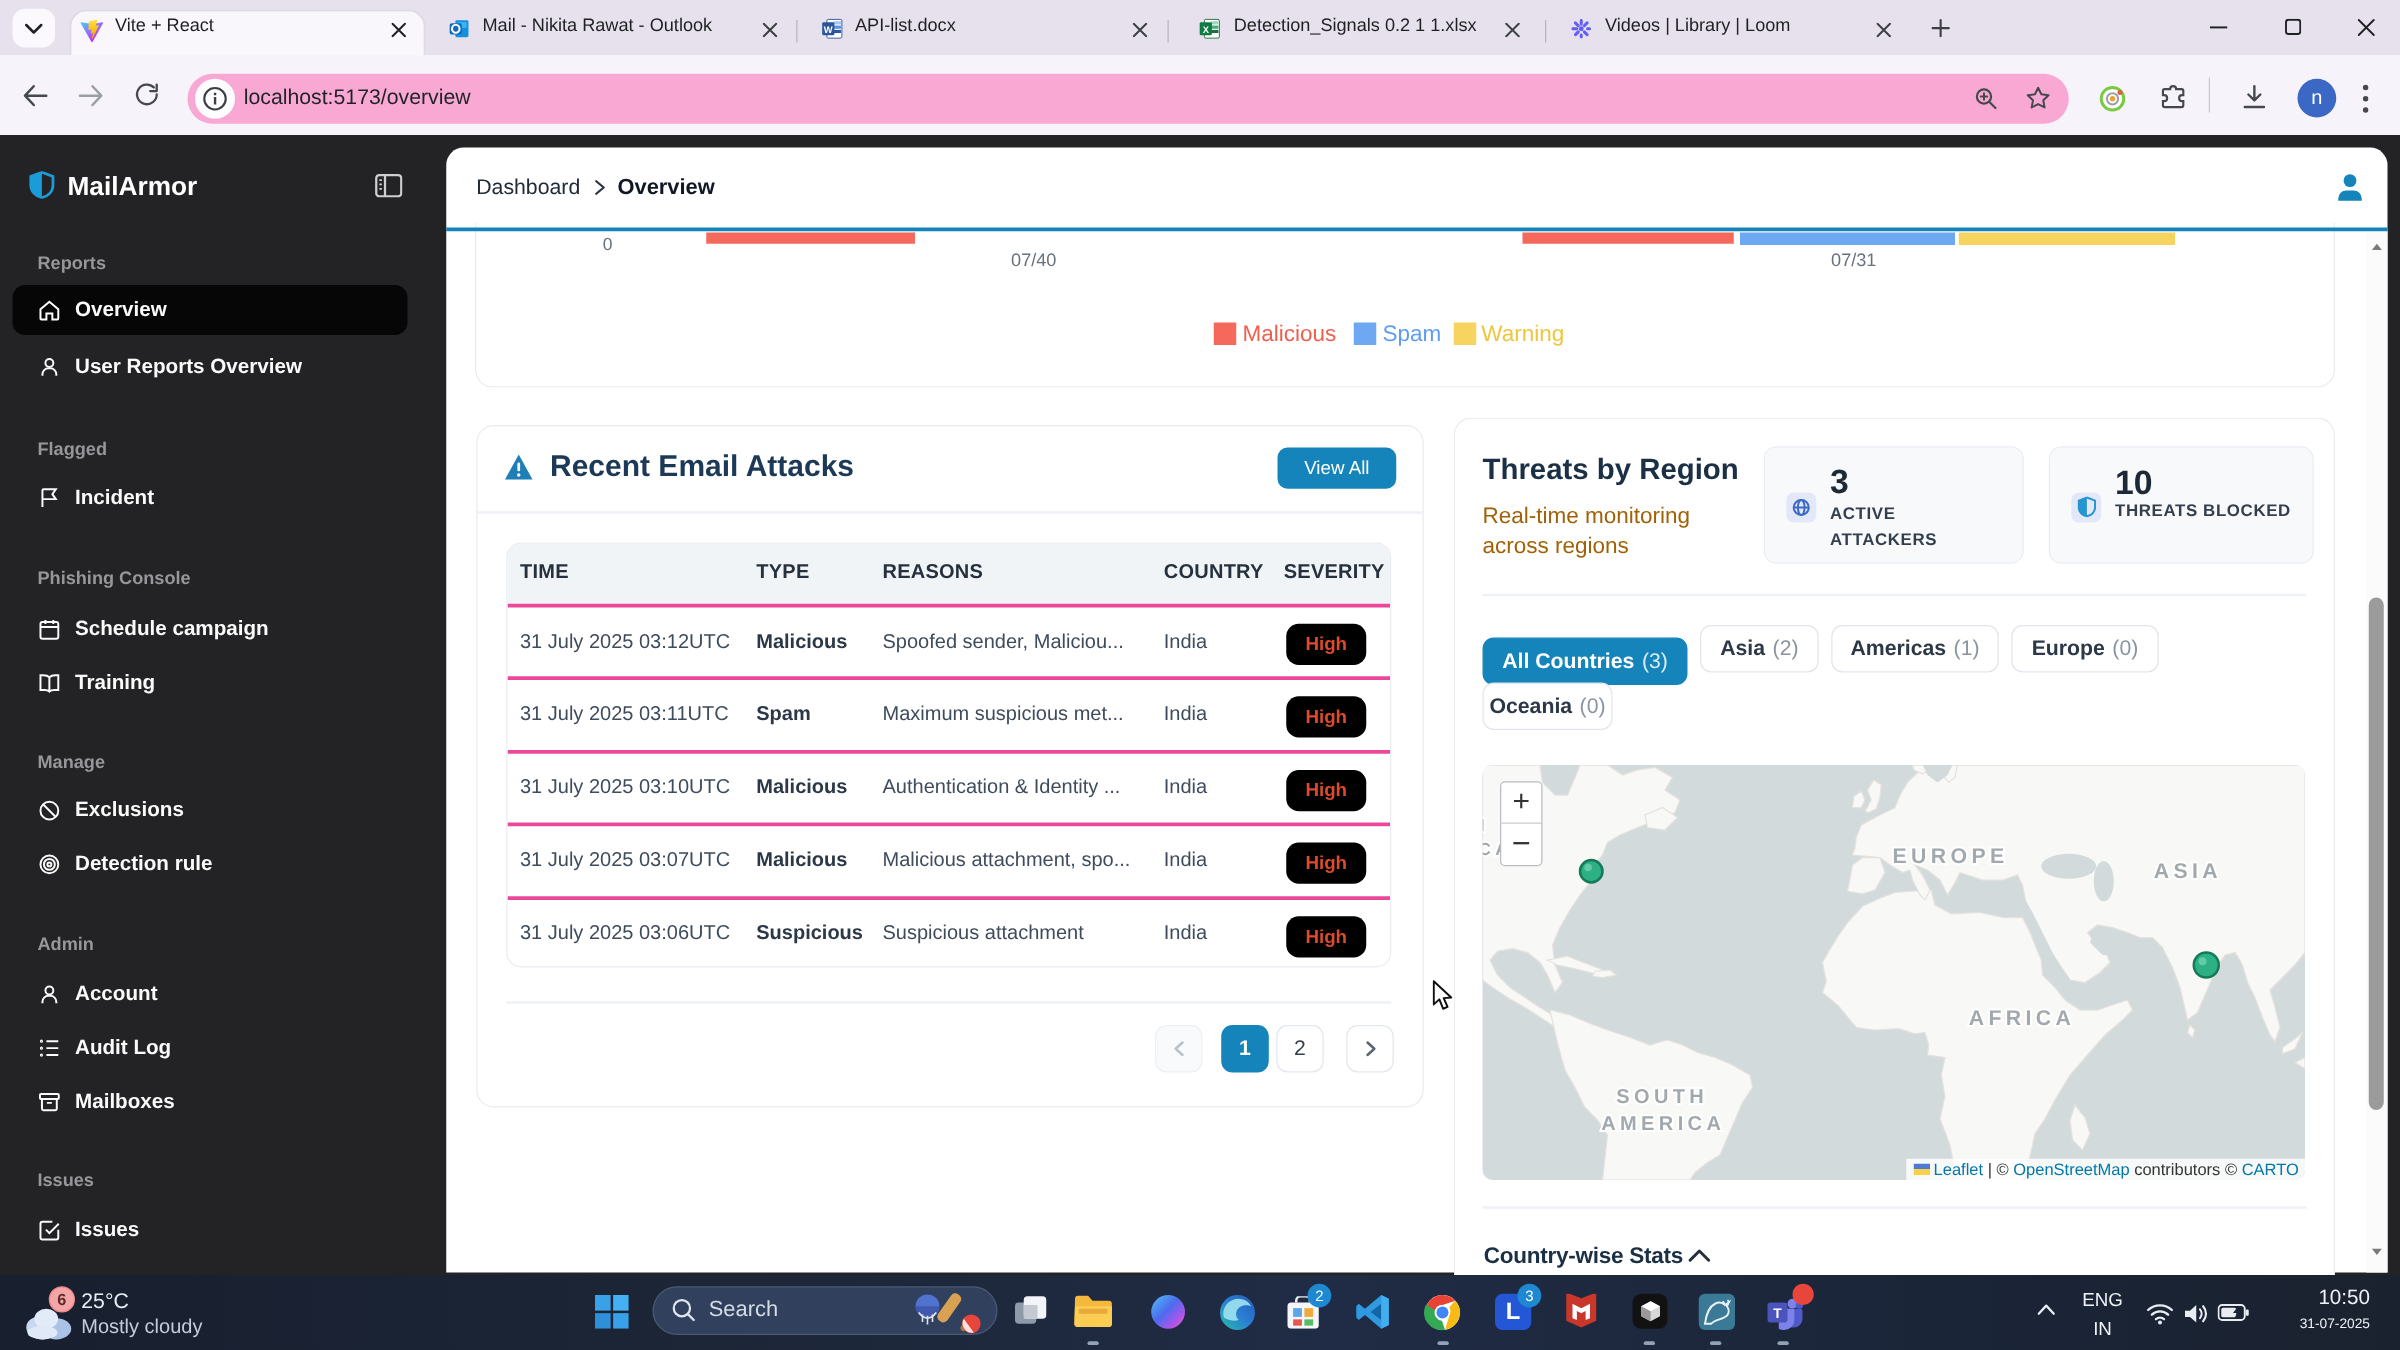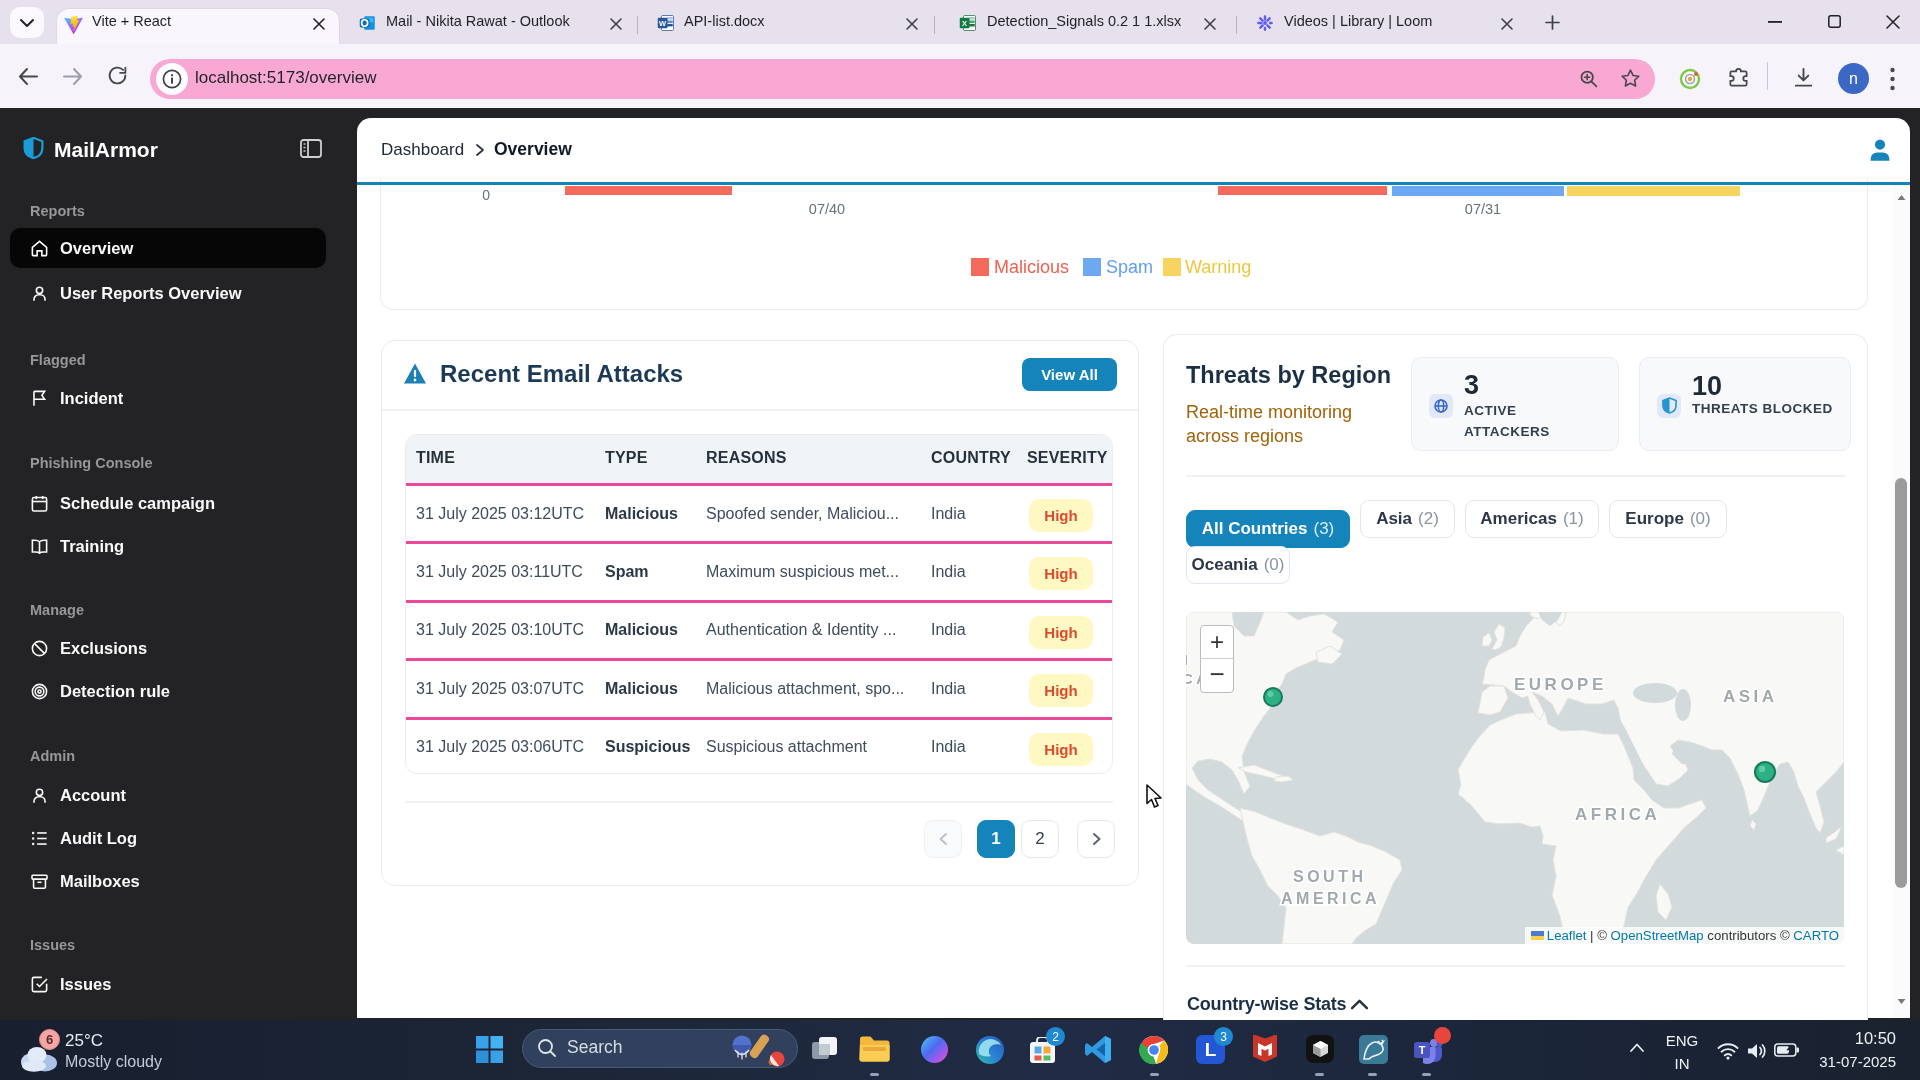--- a/index.html
+++ b/index.html
@@ -23,21 +23,21 @@
 .hdr{font-weight:bold;color:#1c3a57}
 .chip{position:absolute;height:38px;border-radius:9px;display:flex;align-items:center;justify-content:center;font-size:17px;font-weight:600;color:#2c3847;background:#fff;border:1.5px solid #e2e6ec}
 .chip span{color:#8a94a1;font-weight:400;margin-left:6px}
 .chip.on{background:#1584bb;border-color:#1584bb;color:#fff}
 .chip.on span{color:#d9ecf6}
 .pgbtn{position:absolute;width:38px;height:38px;border-radius:9px;border:1.5px solid #e3e8ee;background:#fff;display:flex;align-items:center;justify-content:center;font-size:17px;color:#333f4c}
 .thh{font-weight:bold;font-size:16px;color:#26313d;letter-spacing:.2px}
 .trow{position:absolute;left:0;width:708px;height:58.4px;border-top:3px solid #ec4899}
 .td{position:absolute;top:50%;transform:translateY(-50%);font-size:16px;color:#3f4c5c;white-space:nowrap}
 .tdb{font-weight:bold;color:#2c3847}
-.hibadge{position:absolute;left:623px;top:13px;width:64px;height:33px;border-radius:10px;background:#fef9c3;color:#dd4a2e;font-size:15px;font-weight:bold;display:flex;align-items:center;justify-content:center}
+.hibadge{position:absolute;left:623px;top:13px;width:64px;height:33px;border-radius:10px;background:#000000;color:#dd4a2e;font-size:15px;font-weight:bold;display:flex;align-items:center;justify-content:center}
 
 #taskbar{position:absolute;left:0;top:1020px;width:1920px;height:60px;background:linear-gradient(90deg,#181f2f 0%,#1c2637 30%,#202c45 55%,#1a2436 85%,#1b222f 100%)}
 .tbtxt{color:#e8edf3;font-size:16px}
 .badge{position:absolute;border-radius:50%;background:#1e88d2;color:#fff;font-size:12px;display:flex;align-items:center;justify-content:center}
 .dash{position:absolute;width:9px;height:3px;border-radius:2px;background:#92a2b8;top:53px}
 </style></head>
 <body>
 
 <div id="tabstrip">
   <div class="abs" style="left:10px;top:7px;width:34px;height:31px;border-radius:10px;background:#fbf9fd"></div>
@@ -317,21 +317,21 @@
     <div class="abs" style="left:806px;top:140px;width:18px;height:18px;background:#f7d35f"></div>
     <div class="abs" style="left:828px;top:139px;font-size:18px;color:#eec63e">Warning</div>
 
     <div class="card" style="left:24px;top:222px;width:758px;height:546px"></div>
     <svg class="abs" style="left:46px;top:244px" width="24" height="23" viewBox="0 0 24 23">
         <path d="M12 1.5 L23 21.5 H1 Z" fill="#1d7fb5"></path>
         <rect x="10.9" y="8" width="2.2" height="7" rx="1" fill="#fff"></rect>
         <circle cx="12" cy="18" r="1.4" fill="#fff"></circle>
       </svg>
     <div class="abs hdr" style="left:83px;top:242px;font-size:24px">Recent Email Attacks</div>
-    <div class="abs" style="left:665px;top:240px;width:95px;height:33px;border-radius:8px;background:#1584bb;color:#fff;font-size:15px;font-weight:bold;display:flex;align-items:center;justify-content:center">View All</div>
+    <div class="abs" style="left:665px;top:240px;width:95px;height:33px;border-radius:8px;background:#1584bb;color:#fff;font-size:15px;font-weight:normal;display:flex;align-items:center;justify-content:center">View All</div>
     <div class="abs" style="left:25px;top:291px;width:756px;height:1.5px;background:#eef1f5"></div>
 
     <div class="abs" style="left:48px;top:316px;width:708px;height:340px;border:1px solid #e9edf2;border-radius:12px;overflow:hidden">
       <div class="abs" style="left:0;top:0;width:708px;height:48px;background:#f1f4f7"></div>
       <div class="abs thh" style="left:10px;top:14px">TIME</div>
       <div class="abs thh" style="left:199px;top:14px">TYPE</div>
       <div class="abs thh" style="left:300px;top:14px">REASONS</div>
       <div class="abs thh" style="left:525px;top:14px">COUNTRY</div>
       <div class="abs thh" style="left:621px;top:14px">SEVERITY</div>
       <div class="trow" style="top:48px">
@@ -626,18 +626,18 @@
       <path d="M1 6.5 h4 l5-4.5 v14 l-5-4.5 h-4 z" fill="#e8edf3"></path>
       <path d="M13 5.5 a5.5 5.5 0 0 1 0 7 M15.5 3 a9 9 0 0 1 0 12" stroke="#e8edf3" stroke-width="1.7" fill="none" stroke-linecap="round"></path>
     </svg>
   <svg class="abs" style="left:1774px;top:23px" width="26" height="14" viewBox="0 0 26 14">
       <rect x="0.8" y="1" width="21" height="12" rx="3" fill="none" stroke="#e8edf3" stroke-width="1.5"></rect>
       <rect x="22.5" y="4.5" width="2.5" height="5" rx="1" fill="#e8edf3"></rect>
       <rect x="3" y="3.2" width="12" height="7.6" rx="1.5" fill="#e8edf3"></rect>
       <path d="M17.5 2 l-3.5 4.5 h3 l-2.5 5" stroke="#1a2639" stroke-width="1.6" fill="none"></path>
     </svg>
   <div class="abs" style="left:1818px;top:9px;width:78px;text-align:right;font-size:16.5px;color:#eef2f7">10:50</div>
-  <div class="abs" style="left:1798px;top:33px;width:98px;text-align:right;font-size:15px;color:#eef2f7">31-07-2025</div>
+  <div class="abs" style="left:1798px;top:33px;width:98px;text-align:right;font-size:11px;color:#eef2f7">31-07-2025</div>
 </div>
 
 <svg class="abs" style="left:1146px;top:784px;z-index:50" width="19" height="26" viewBox="0 0 19 26">
     <path d="M1 1 L1 19.5 L5.5 15.5 L8.5 23 L12 21.5 L9 14.5 L15 14 Z" fill="#fff" stroke="#111" stroke-width="1.6" stroke-linejoin="round"></path>
   </svg>
 
 </body></html>

